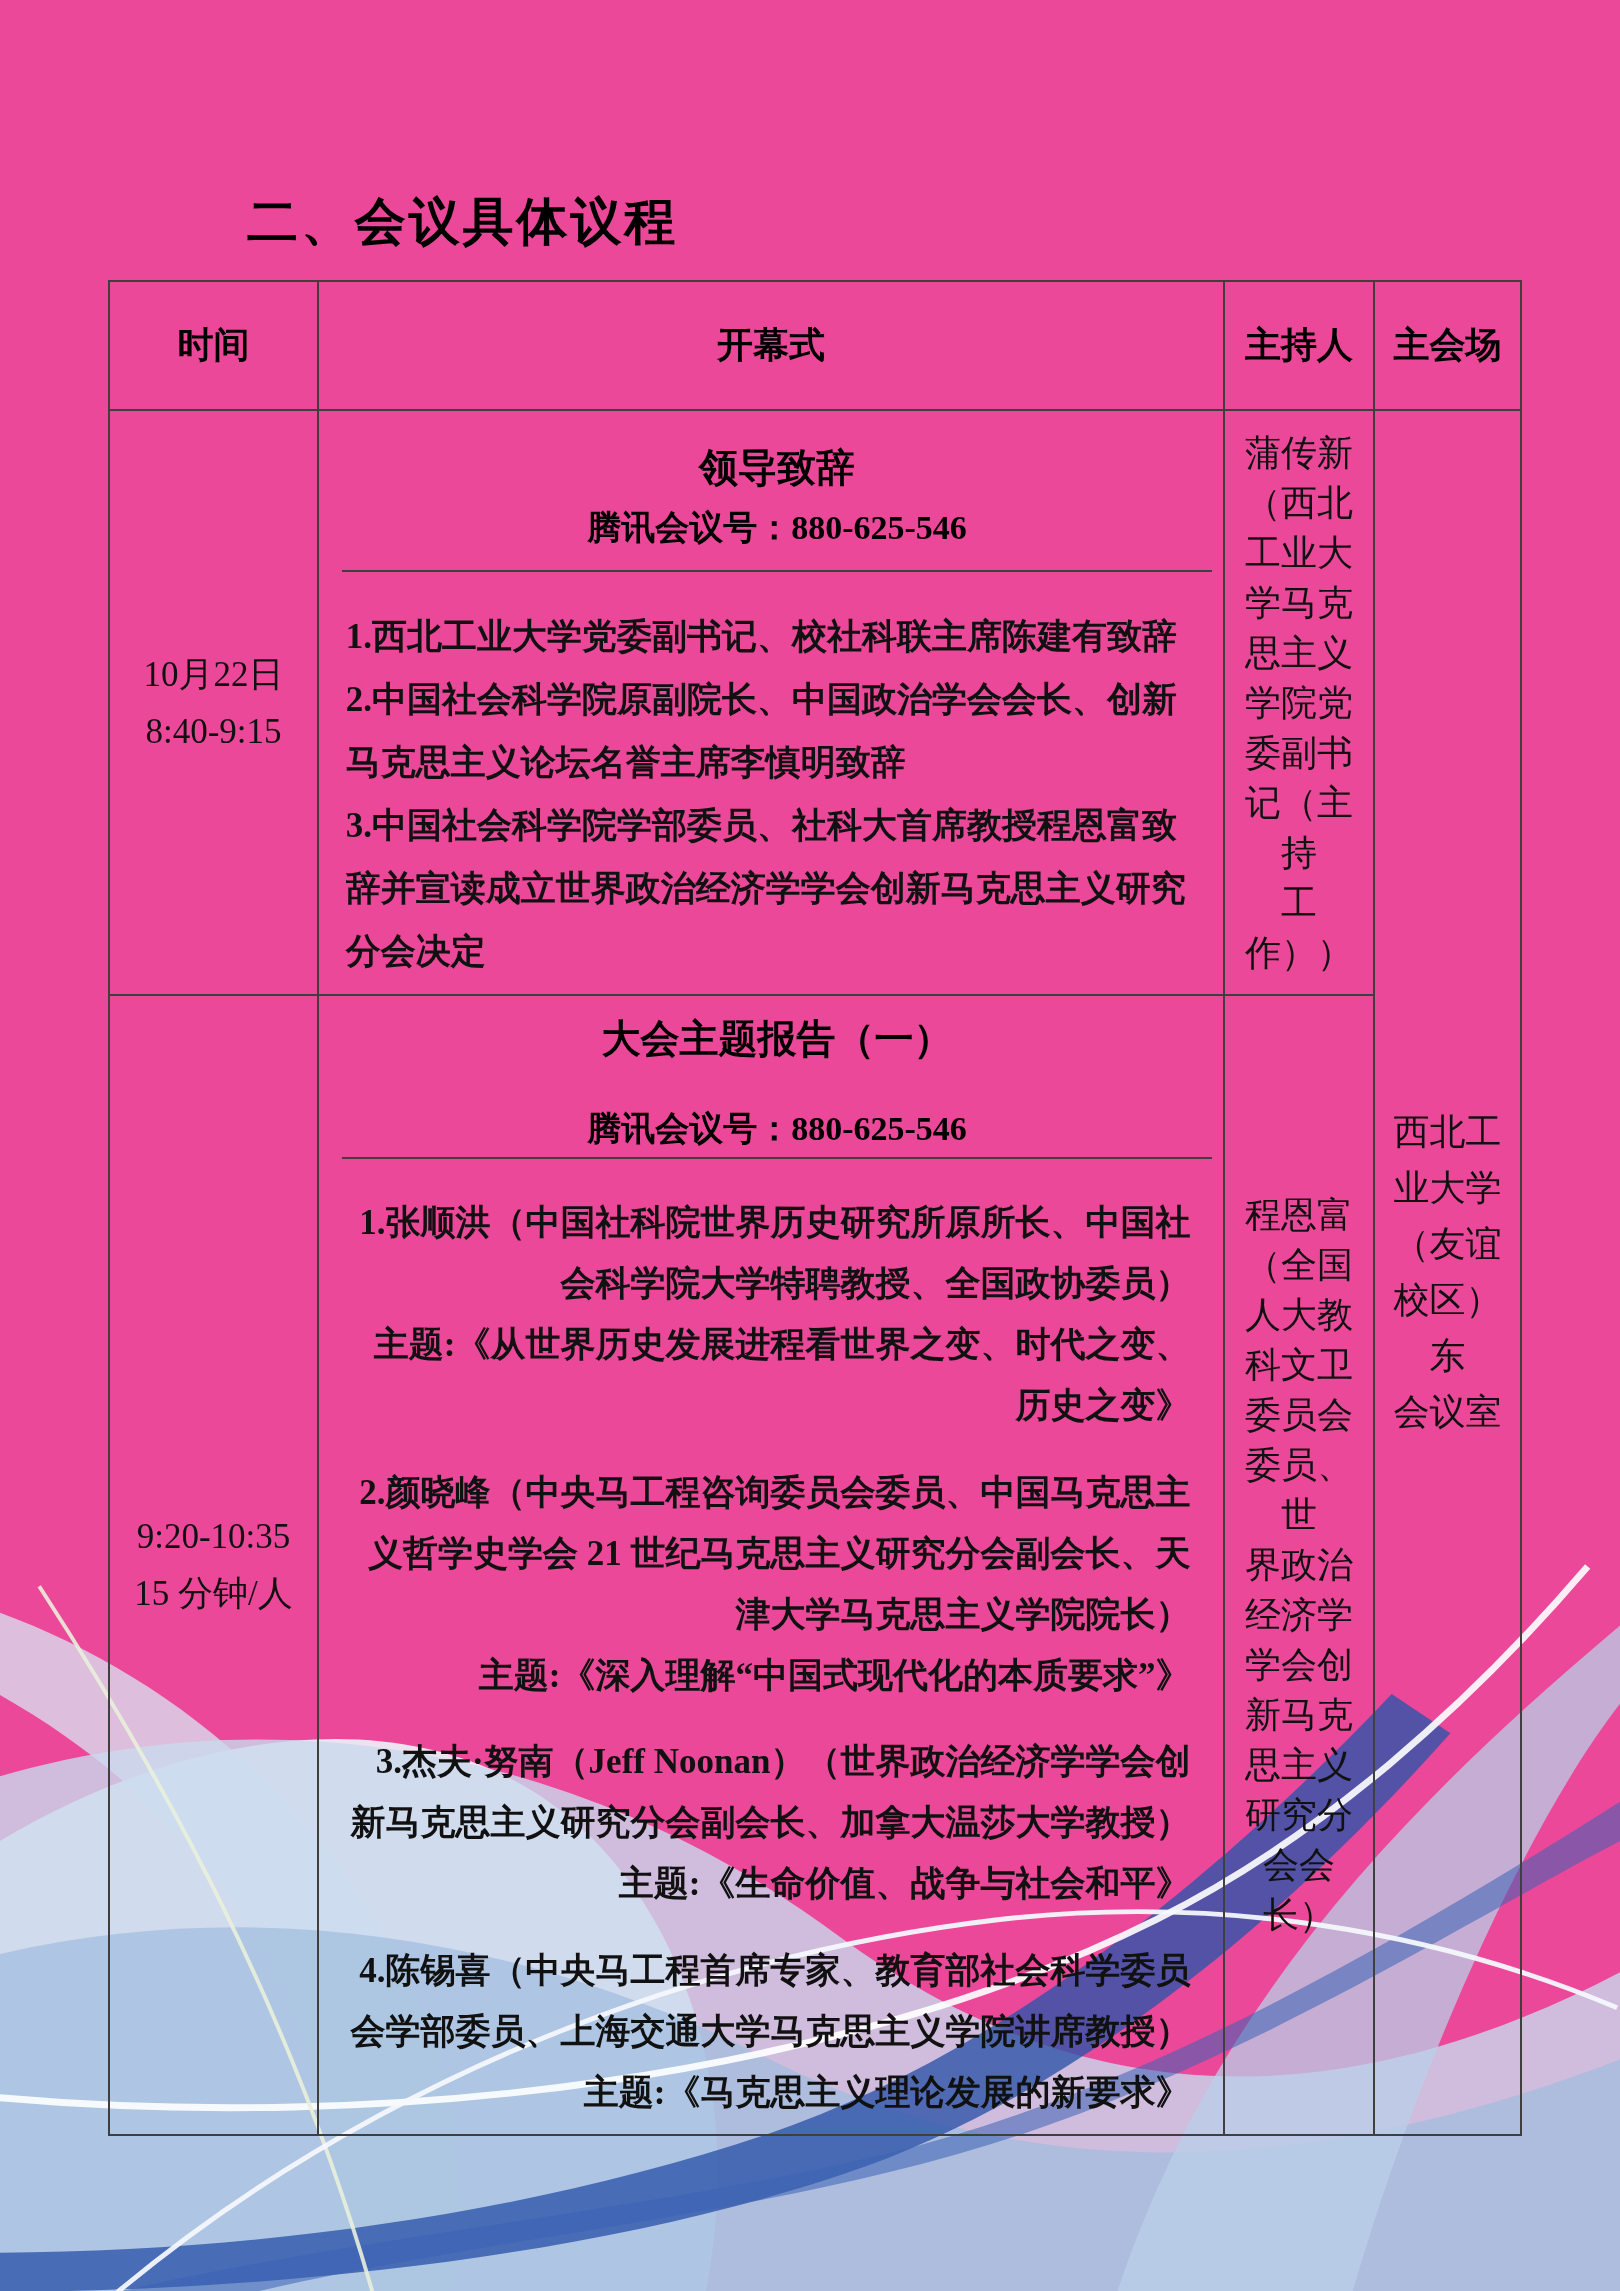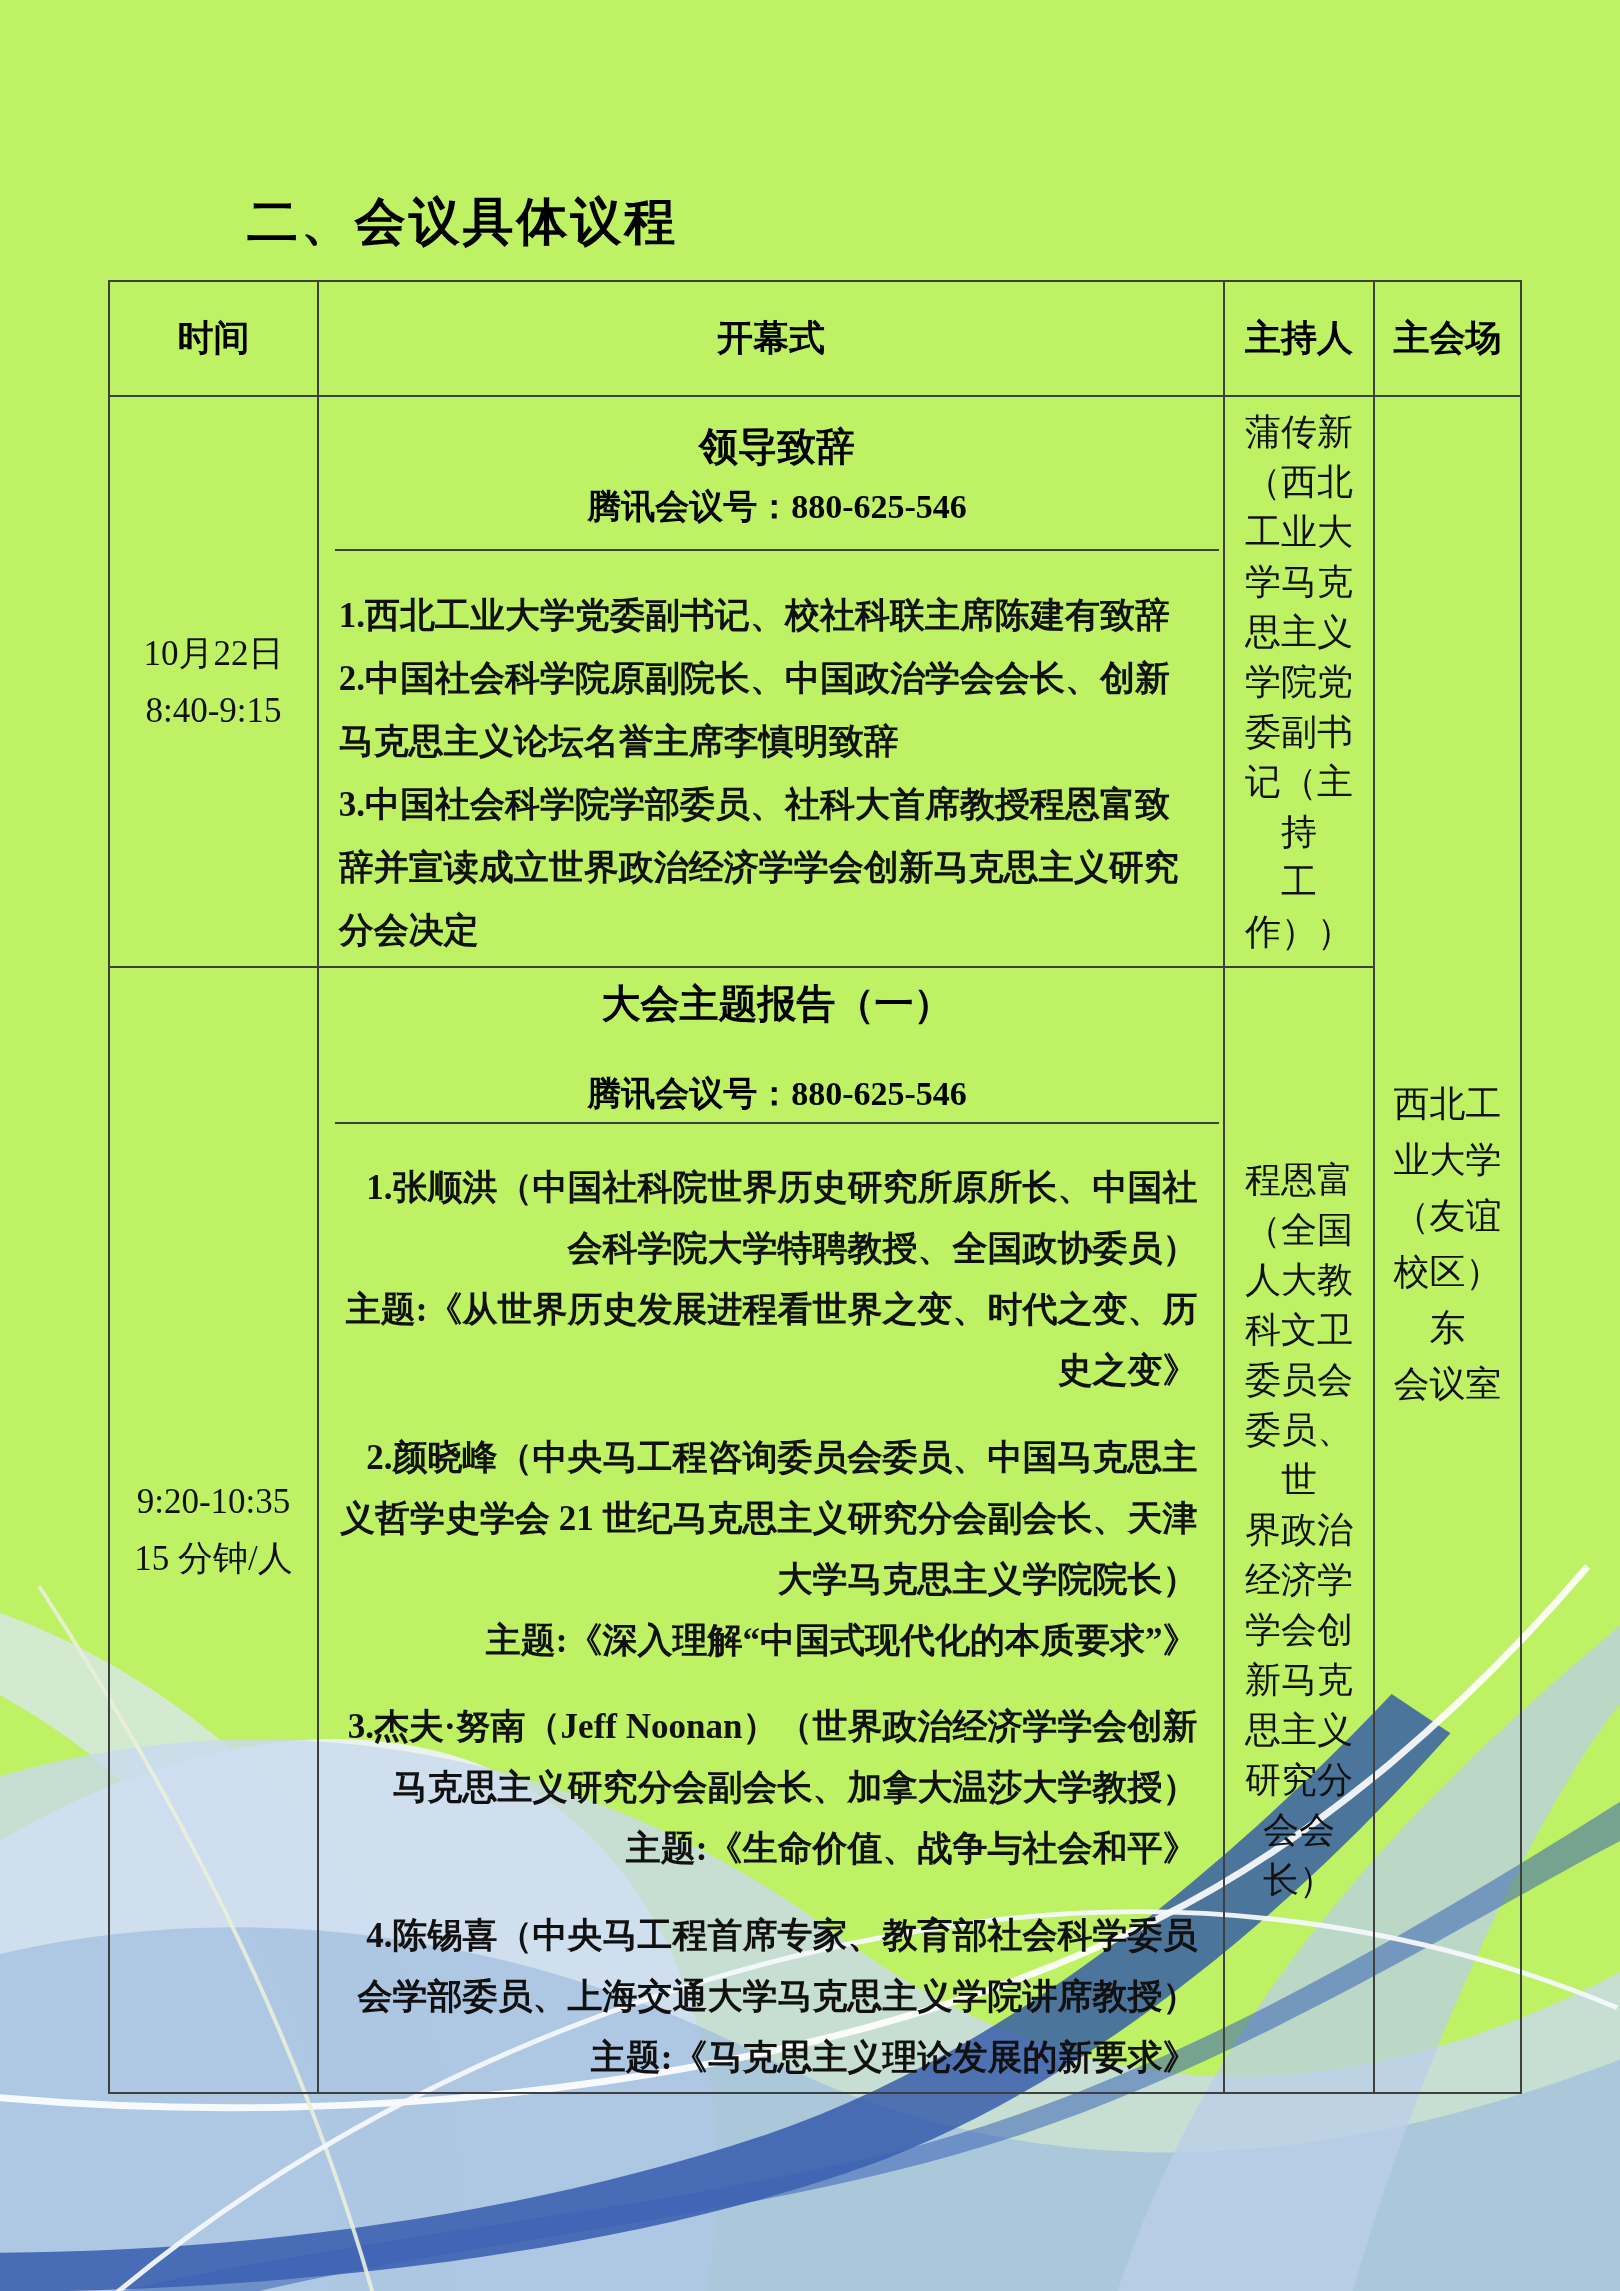--- a/index.html
+++ b/index.html
@@ -1,37 +1,37 @@
 <!DOCTYPE html>
 <html><head>
 <meta charset="utf-8">
 <style>
   html,body{margin:0;padding:0;background:#ffffff;}
   .page{
     position:relative;
     width:1620px;height:2292px;
-    background:#bef264;
+    background:#ec4899;
     overflow:hidden;
     font-family:"Liberation Serif","DejaVu Serif",serif;
     color:#111;
   }
   .waves{position:absolute;left:0;bottom:0;width:1620px;height:745px;z-index:0;}
   .title{
     position:absolute;left:247px;top:188px;margin:0;z-index:2;
     font-family:"Liberation Sans","DejaVu Sans",sans-serif;
     font-weight:700;font-size:51px;letter-spacing:2.9px;color:#000;
   }
   table.agenda{
     position:absolute;left:108px;top:280px;z-index:1;
     width:1411px;border-collapse:collapse;table-layout:fixed;
     background:transparent;
   }
   table.agenda td{
     border:2px solid #3f3f3f;
-    padding:4px;vertical-align:middle;background:transparent;
+    padding:11px;vertical-align:middle;background:transparent;
   }
   tr.row2 td{border-top:2.9px solid #383838;}
   td.th{
     font-family:"Liberation Sans","DejaVu Sans",sans-serif;
     font-weight:700;font-size:36px;text-align:center;height:105px;color:#000;
   }
   td.th.session-th{text-align:center;}
   td.time-cell{
     text-align:center;white-space:pre-line;
     font-size:35px;line-height:57px;

